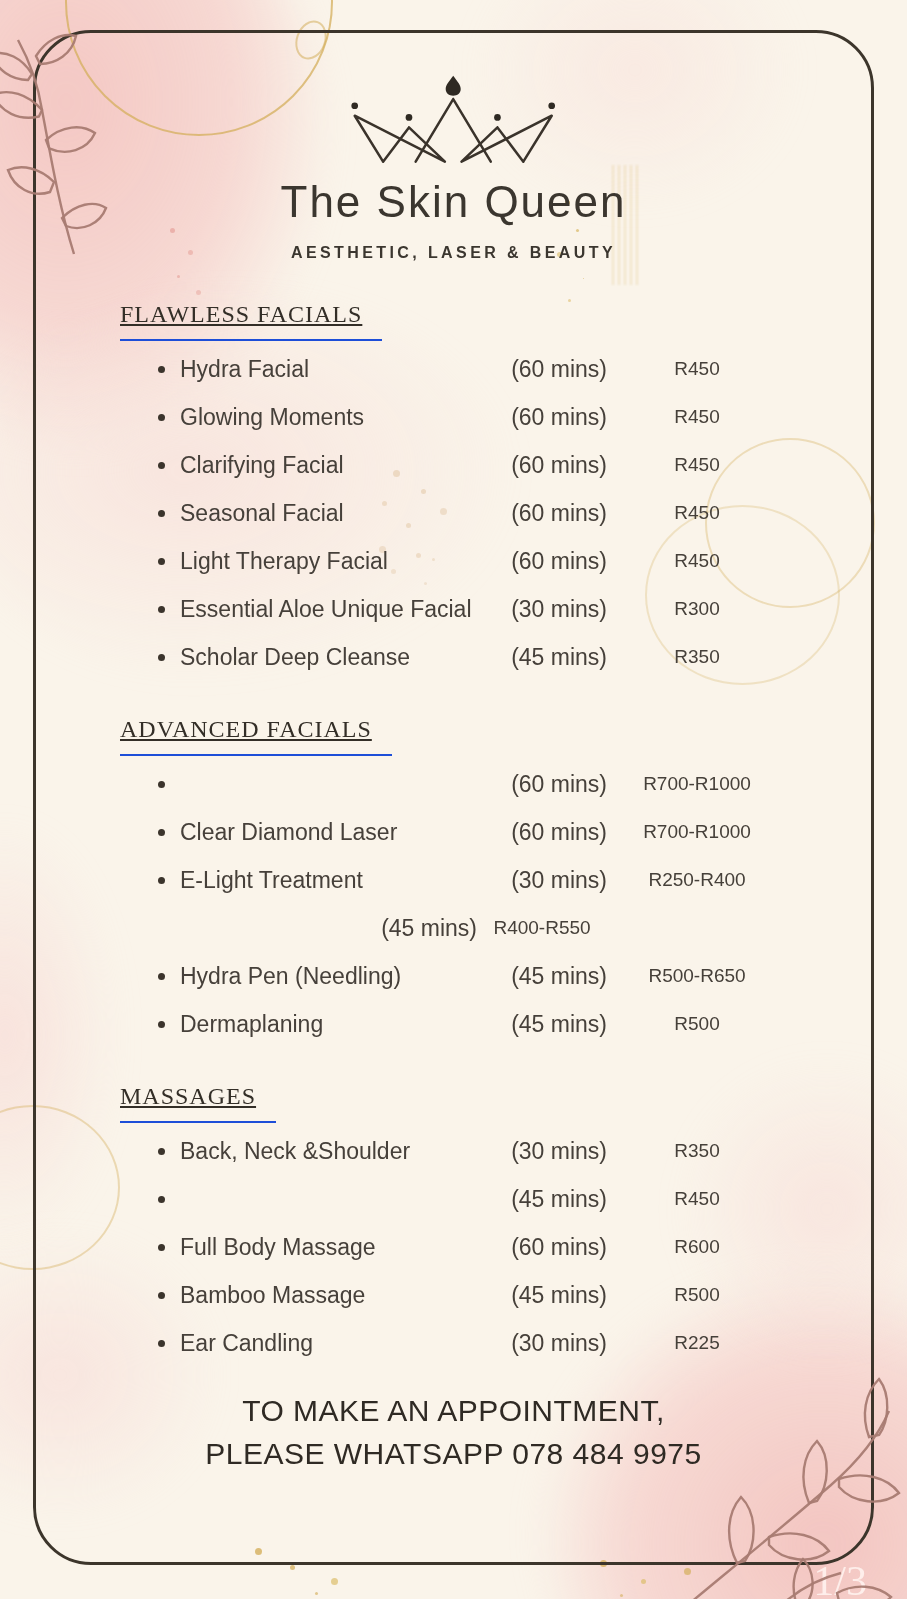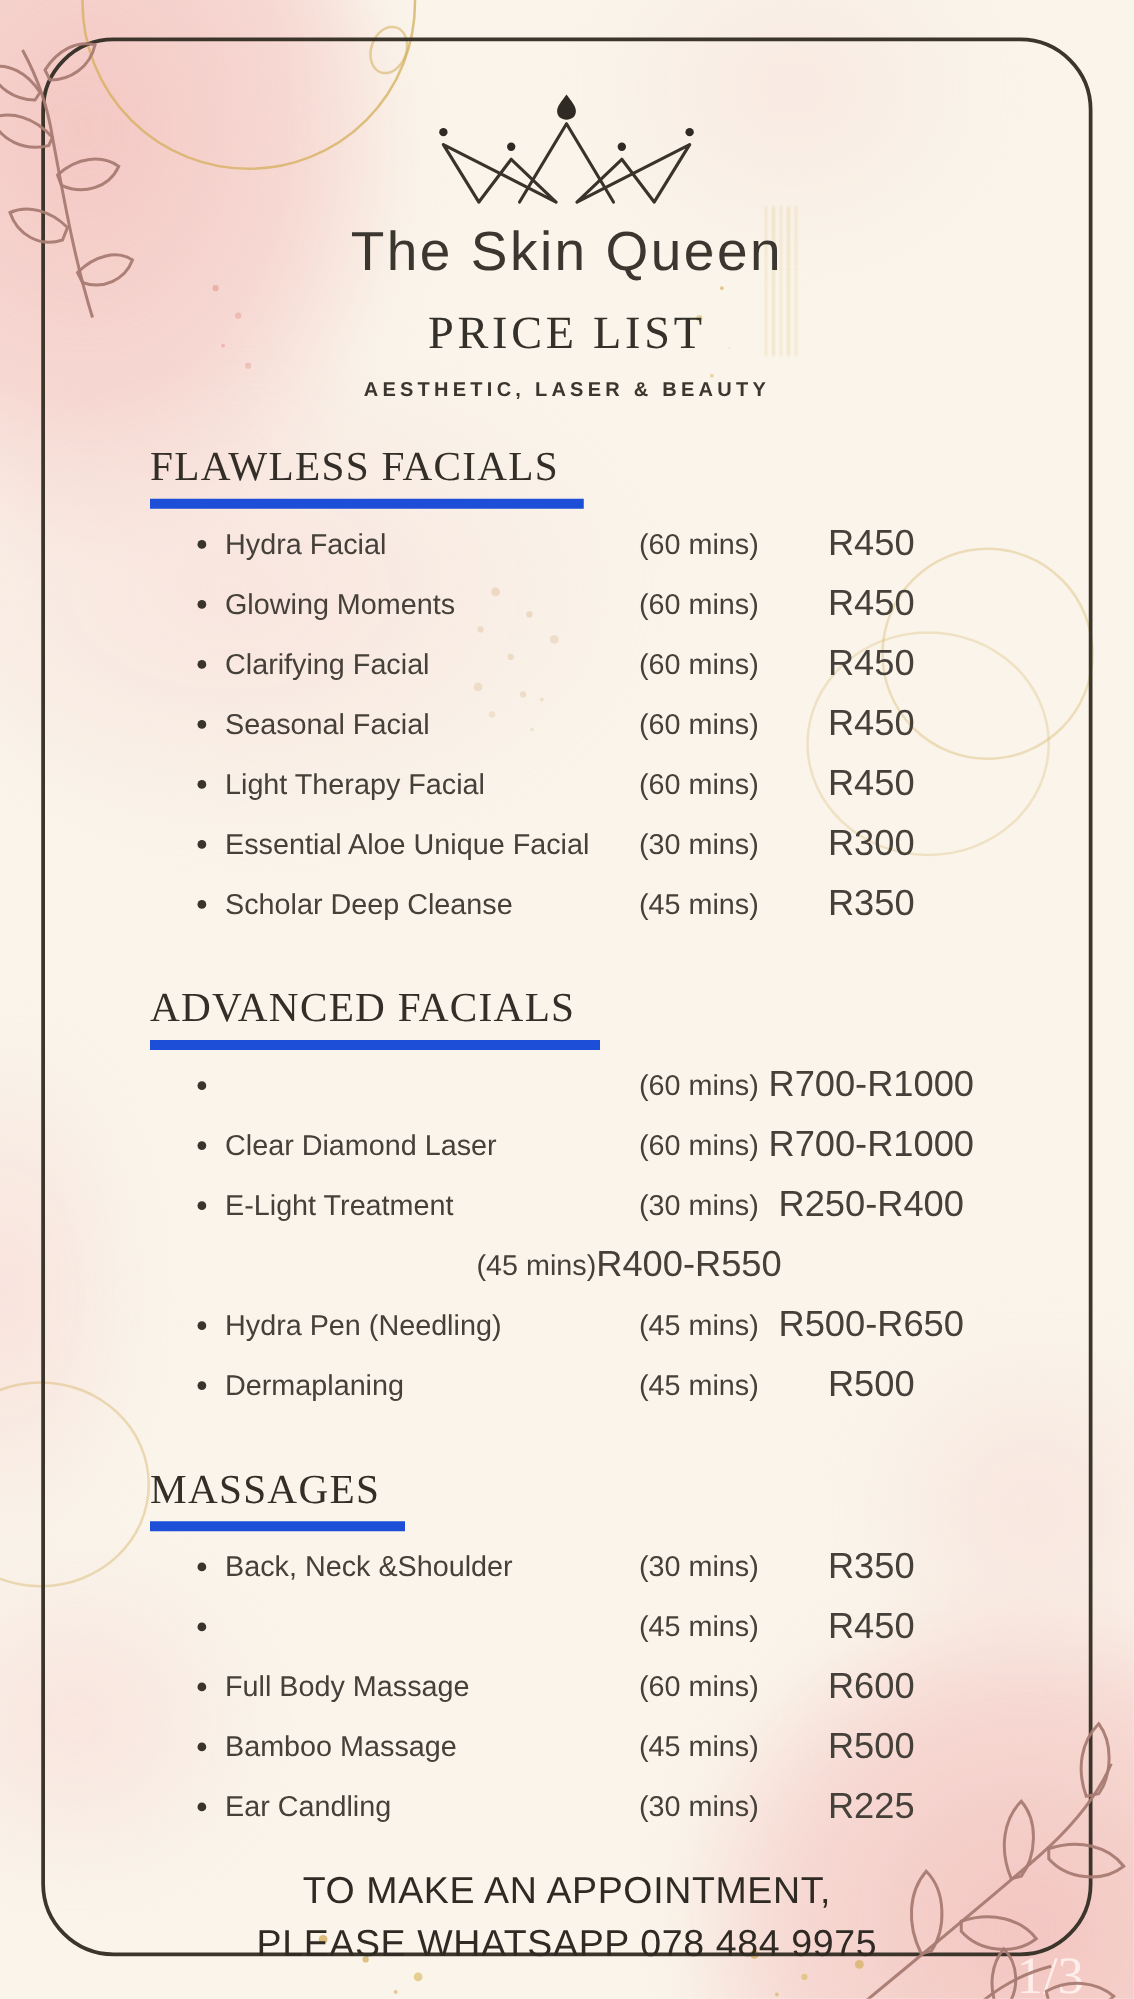--- a/index.html
+++ b/index.html
@@ -80,32 +80,32 @@
   .crown-wrap svg{height:96px;}
   .crown-line{stroke:#3a332b;stroke-width:3;fill:none;stroke-linecap:round;}
   .crown-dot{fill:#2f2a23;}
   .brand{margin-top:2px;text-align:center;font-size:44px;line-height:56px;font-weight:400;
          letter-spacing:2px;color:#3b362f;}
   .pricelist-title{margin-top:14px;text-align:center;font-family:"Liberation Serif", serif;
          font-size:37px;line-height:46px;letter-spacing:3px;color:#34302a;}
   .subtitle{margin-top:12px;text-align:center;font-size:16px;line-height:22px;font-weight:700;
          letter-spacing:3.4px;color:#3b362f;}
   
-  .section{margin-top:40px;}
+  .section{margin-top:28px;}
   .section:first-of-type{margin-top:30px;}
   .section-heading{display:inline-block;font-family:"Liberation Serif", serif;
-         font-size:33px;line-height:40px;letter-spacing:1px;color:#332e27;
-         border-bottom:8px solid #1d4ed8;padding:0 20px 5px 0;margin-bottom:4px;}
+         font-size:24px;line-height:40px;letter-spacing:1px;color:#332e27;
+         border-bottom:2px solid #1d4ed8;padding:0 20px 5px 0;margin-bottom:4px;text-decoration:underline;}
   .rows{margin-left:38px;}
   .price-row{display:grid;grid-template-columns:1fr 130px 180px;align-items:center;height:48px;}
   .item-name{display:flex;align-items:center;font-size:23px;color:var(--ink-soft);white-space:nowrap;}
   .bullet{display:inline-block;width:7px;height:7px;border-radius:50%;background:#3b342c;
           margin-right:15px;flex:0 0 auto;}
   .item-duration{text-align:right;font-size:23px;color:var(--ink-soft);white-space:nowrap;}
-  .item-price{text-align:center;font-size:29px;color:var(--ink-soft);white-space:nowrap;}
+  .item-price{text-align:center;font-size:19px;color:var(--ink-soft);white-space:nowrap;}
   
   .footer{margin-top:22px;text-align:center;font-size:30px;line-height:43px;
           font-weight:500;letter-spacing:.5px;color:#2f2a24;}
 </style>
 </head>
 <body>
 
 <div class="blob blob-tl"></div>
 <div class="blob blob-tl2"></div>
 <div class="blob blob-top-mid"></div>
@@ -166,21 +166,20 @@
       <path class="crown-line" d="M268,50 L234,105 M268,50 L160,105 M203,64 L234,105 M203,64 L160,105"></path>
       <circle class="crown-dot" cx="32" cy="38" r="4"></circle>
       <circle class="crown-dot" cx="97" cy="52" r="4"></circle>
       <circle class="crown-dot" cx="203" cy="52" r="4"></circle>
       <circle class="crown-dot" cx="268" cy="38" r="4"></circle>
       <path class="crown-dot" d="M150,2 C155,9 159,13 159,18 C159,23 155,26 150,26 C145,26 141,23 141,18 C141,13 145,9 150,2 Z"></path>
     </svg>
   </div>
 
   <div class="brand">The Skin Queen</div>
-  <div class="pricelist-title">PRICE LIST</div>
   <div class="subtitle">AESTHETIC, LASER &amp; BEAUTY</div>
 
   <div id="sections">
   <div class="section">
     <div class="section-heading">FLAWLESS FACIALS</div>
     <div class="rows">
   <div class="price-row">
     <div class="item-name">
       <span class="bullet"></span>
       <span>Hydra Facial</span>

